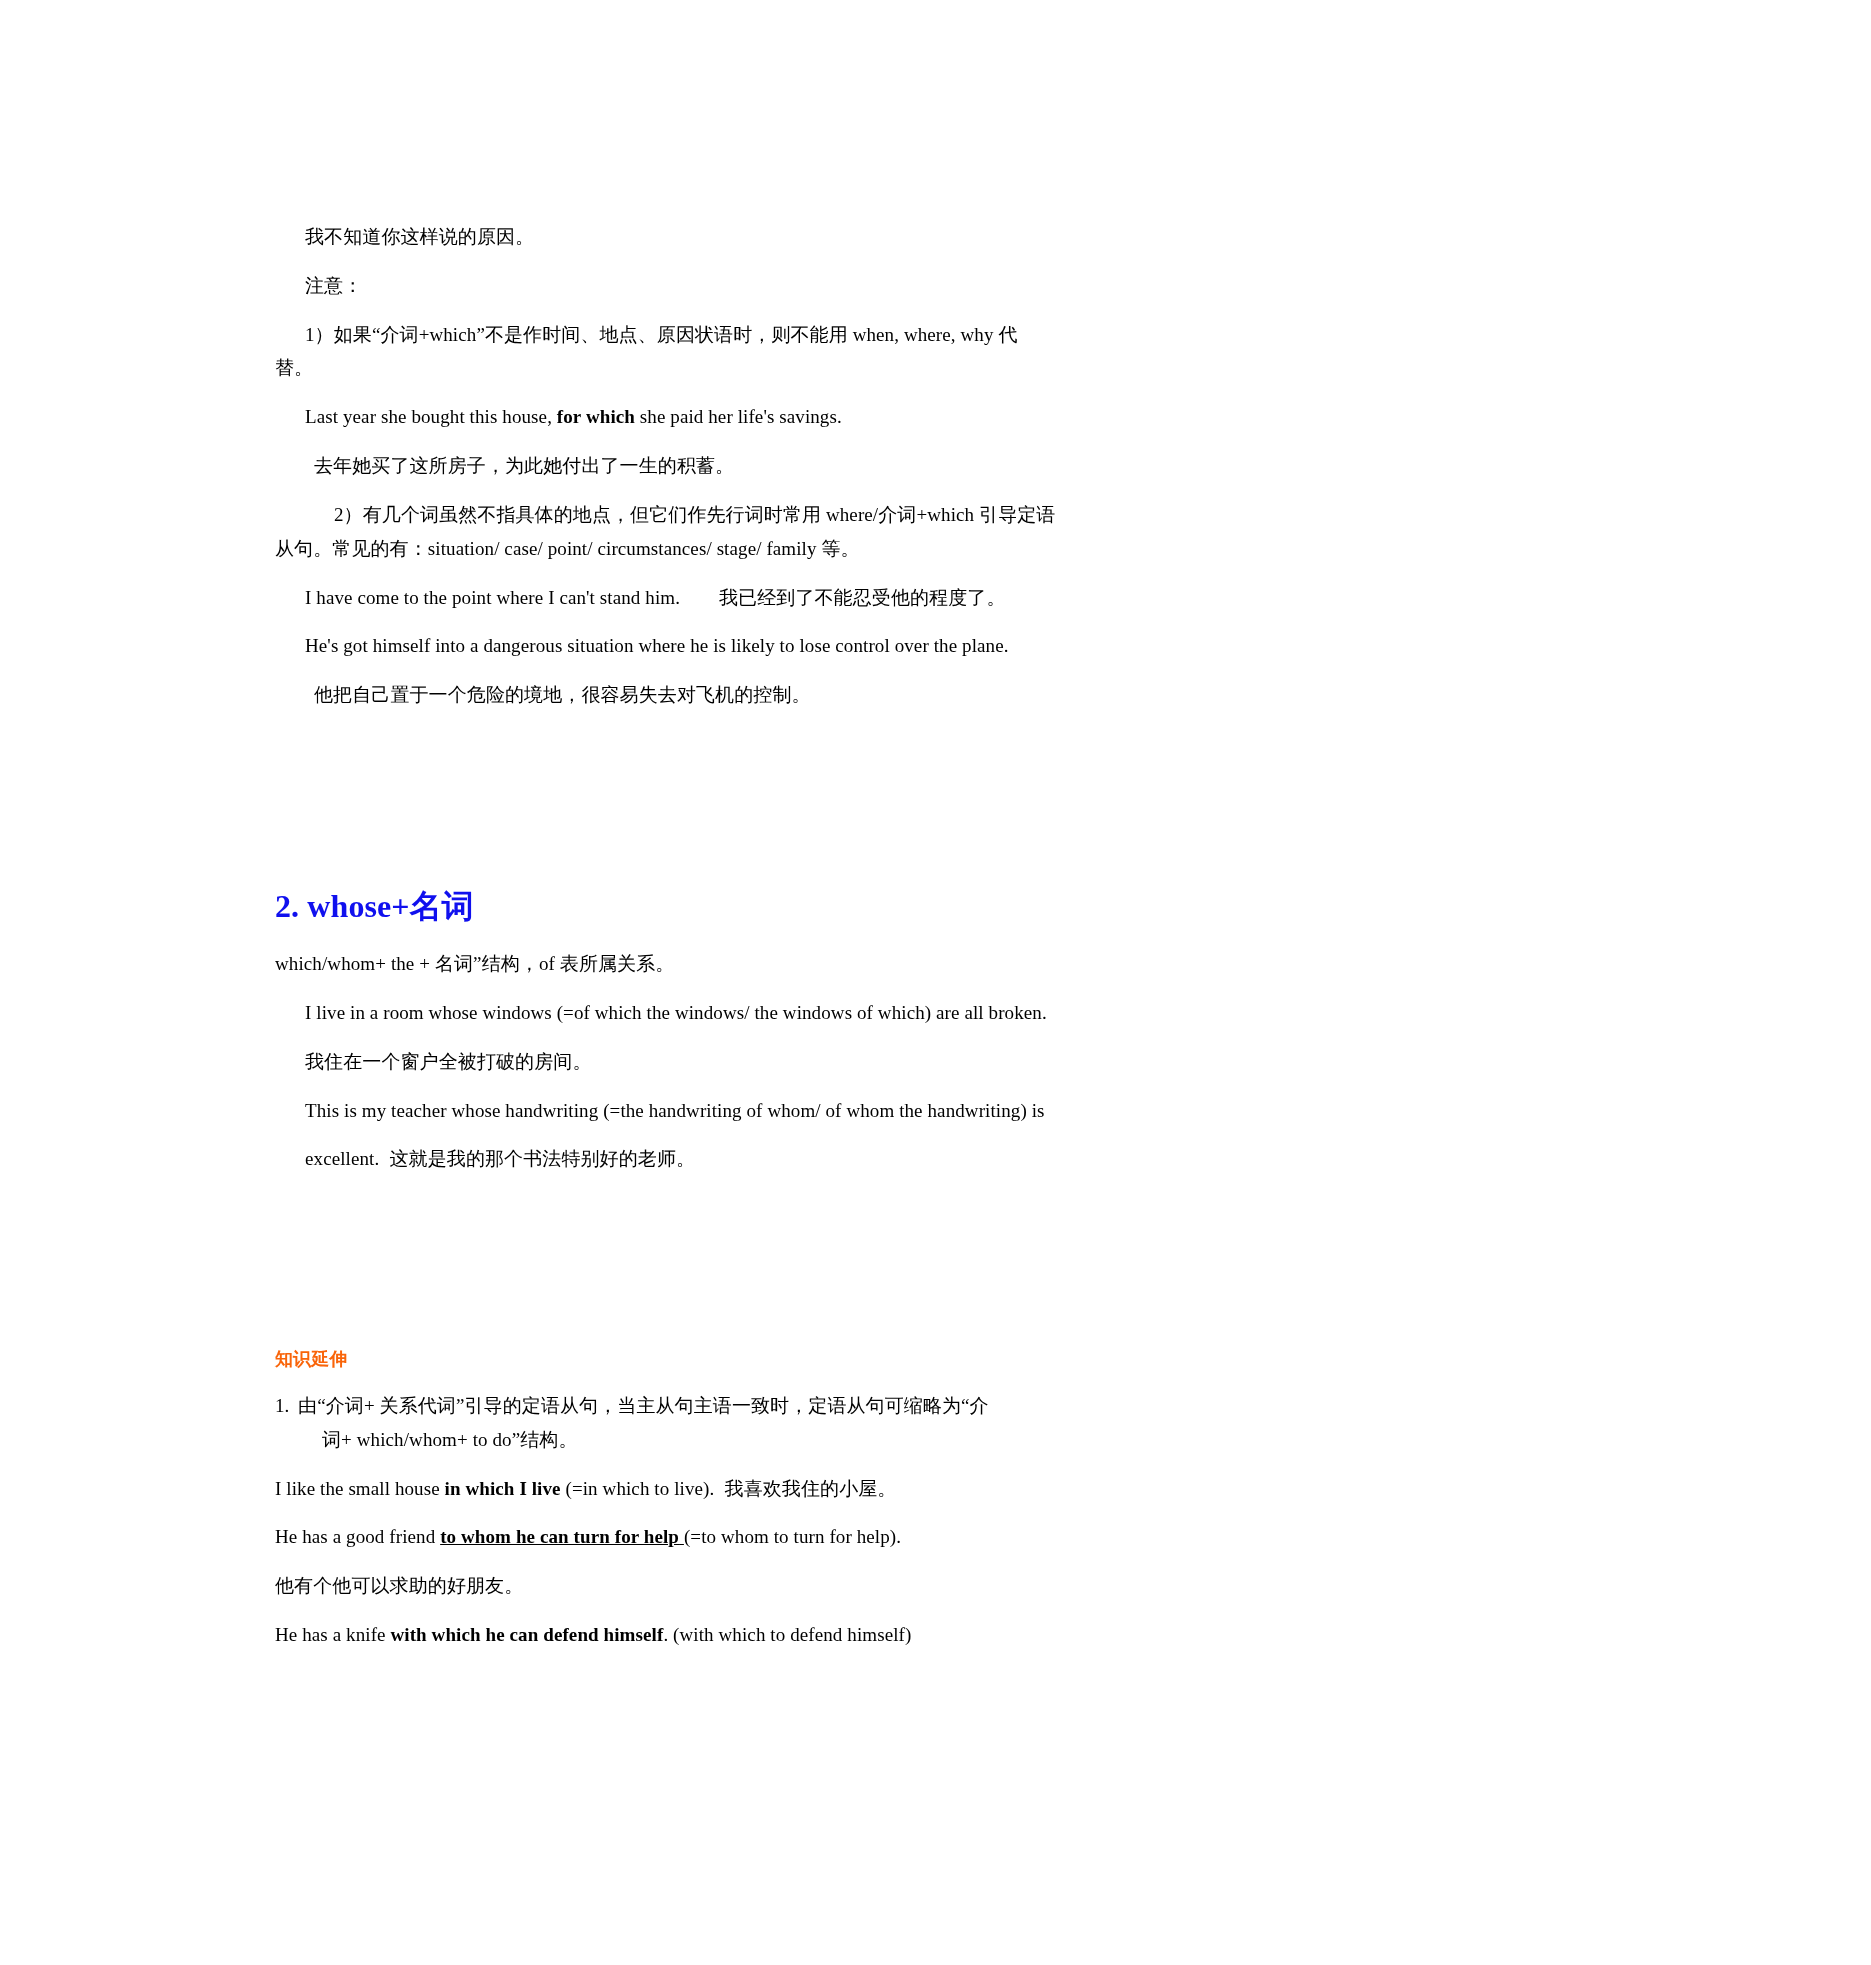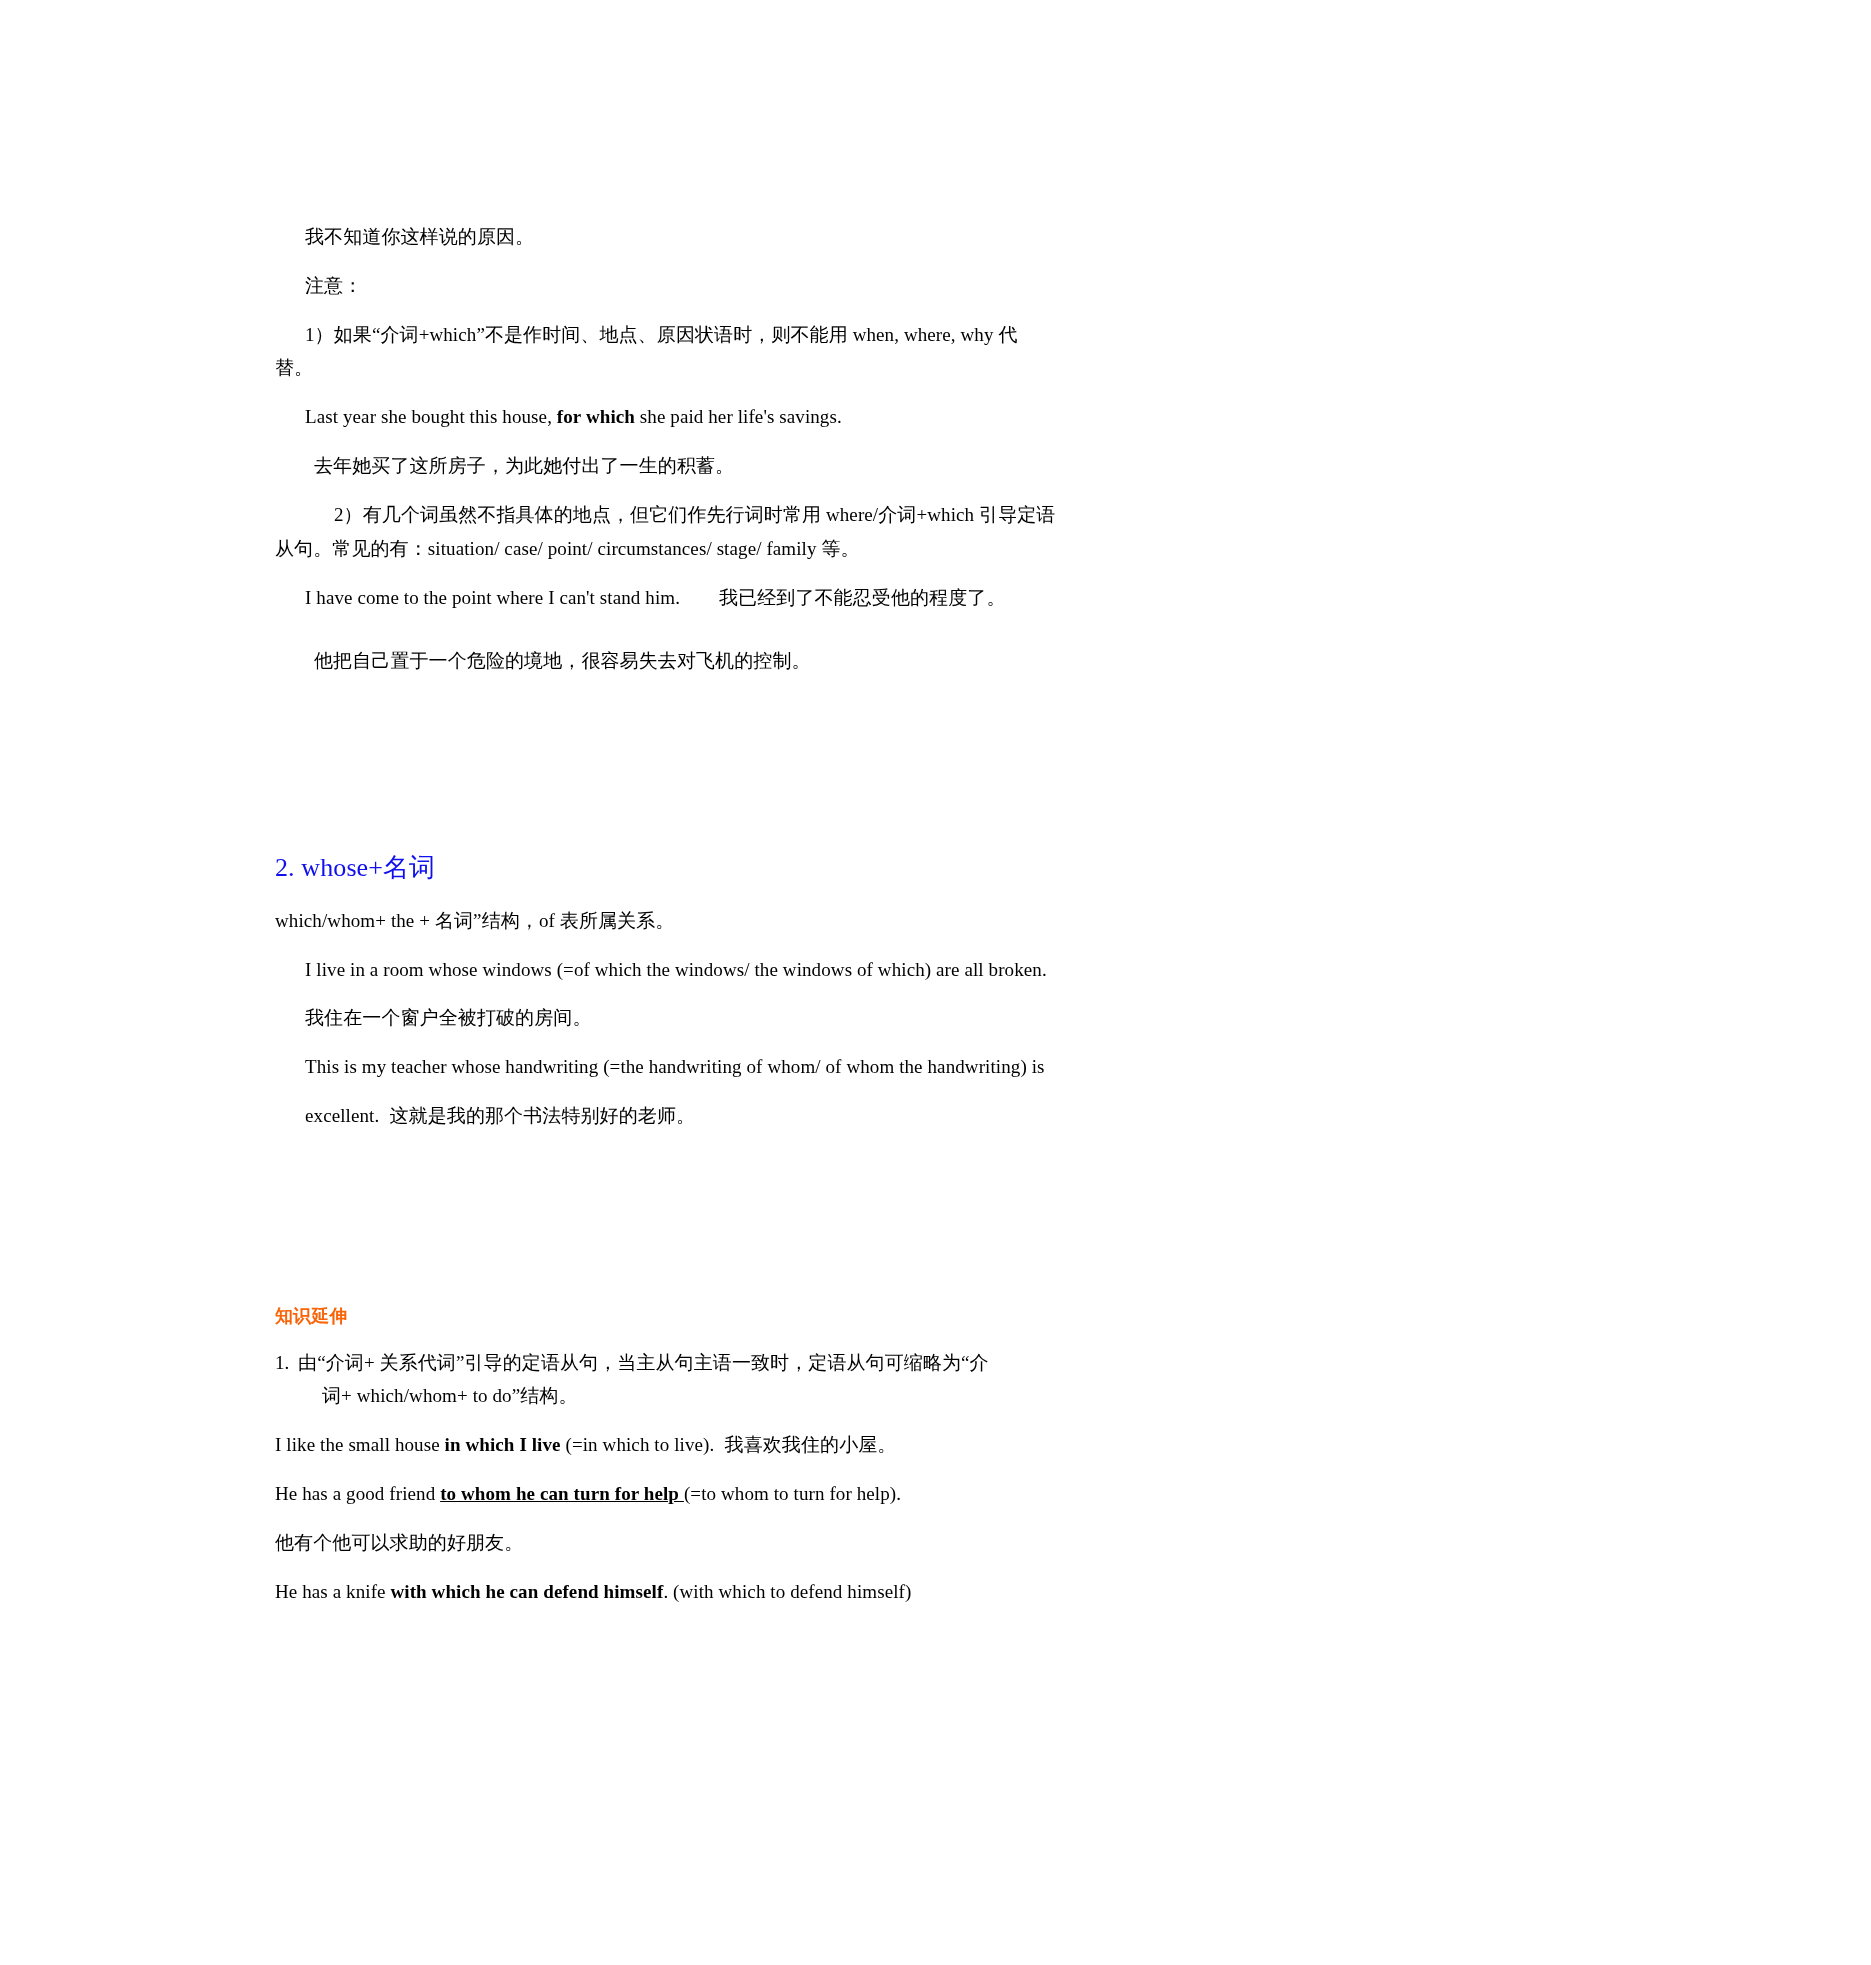--- a/index.html
+++ b/index.html
@@ -40,22 +40,22 @@
   .p-flush  { text-indent: 0; }
 
   
   .ex {
     margin-left: 30px;
     text-indent: 0;
   }
 
   
   .h-blue {
-    font-size: 26px;
-    font-weight: normal;
+    font-size: 32px;
+    font-weight: bold;
     color: #1010EE;
     line-height: 1.6;
     margin: 0;
   }
   .h-orange {
     font-size: 18px;
     font-weight: bold;
     color: #F96409;
     line-height: 1.6;
     margin: 0;
@@ -95,20 +95,21 @@
     <p class="ex" style="margin-left:39px">去年她买了这所房子，为此她付出了一生的积蓄。</p>
     <div class="gap-sm"></div>
 
     <p class="p-ind2">2）有几个词虽然不指具体的地点，但它们作先行词时常用 where/介词+which 引导定语</p>
     <p class="p-flush">从句。常见的有：situation/ case/ point/ circumstances/ stage/ family 等。</p>
     <div class="gap-sm"></div>
 
     <p class="ex"><span>I have come to the point where I can't stand him.</span><span style="display:inline-block;width:39px"></span><span>我已经到了不能忍受他的程度了。</span></p>
     <div class="gap-sm"></div>
 
+    <p class="ex">He's got himself into a dangerous situation where he is likely to lose control over the plane.</p>
     <div class="gap-sm"></div>
 
     <p class="ex" style="margin-left:39px">他把自己置于一个危险的境地，很容易失去对飞机的控制。</p>
 
     <div class="gap-huge"></div>
 
     <p class="h-blue">2. whose+名词</p>
     <div class="gap-sm"></div>
 
     <p class="p-flush">which/whom+ the +  名词”结构，of  表所属关系。</p>

